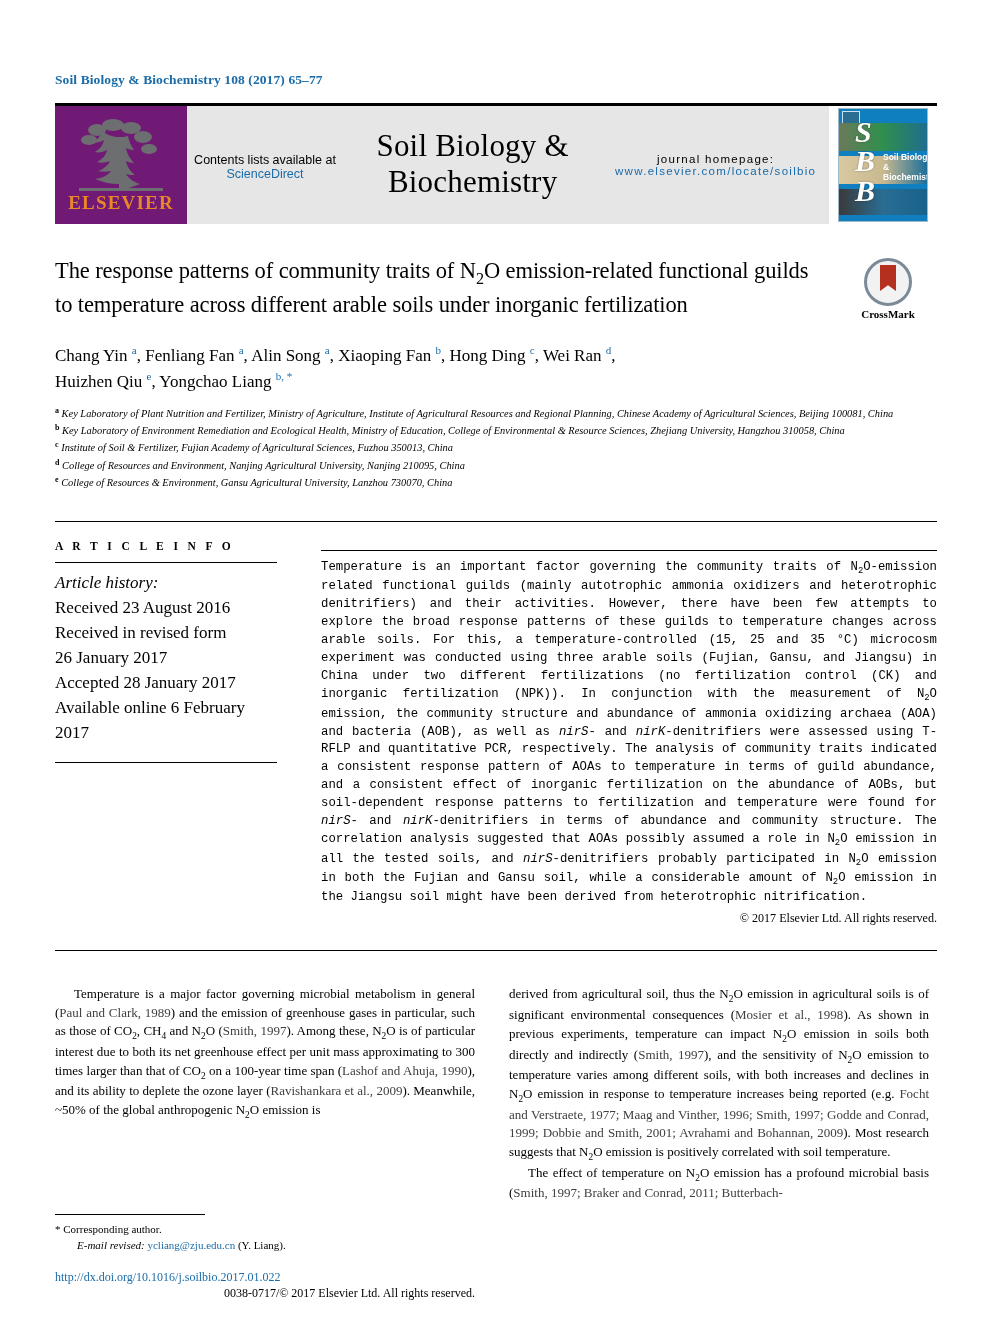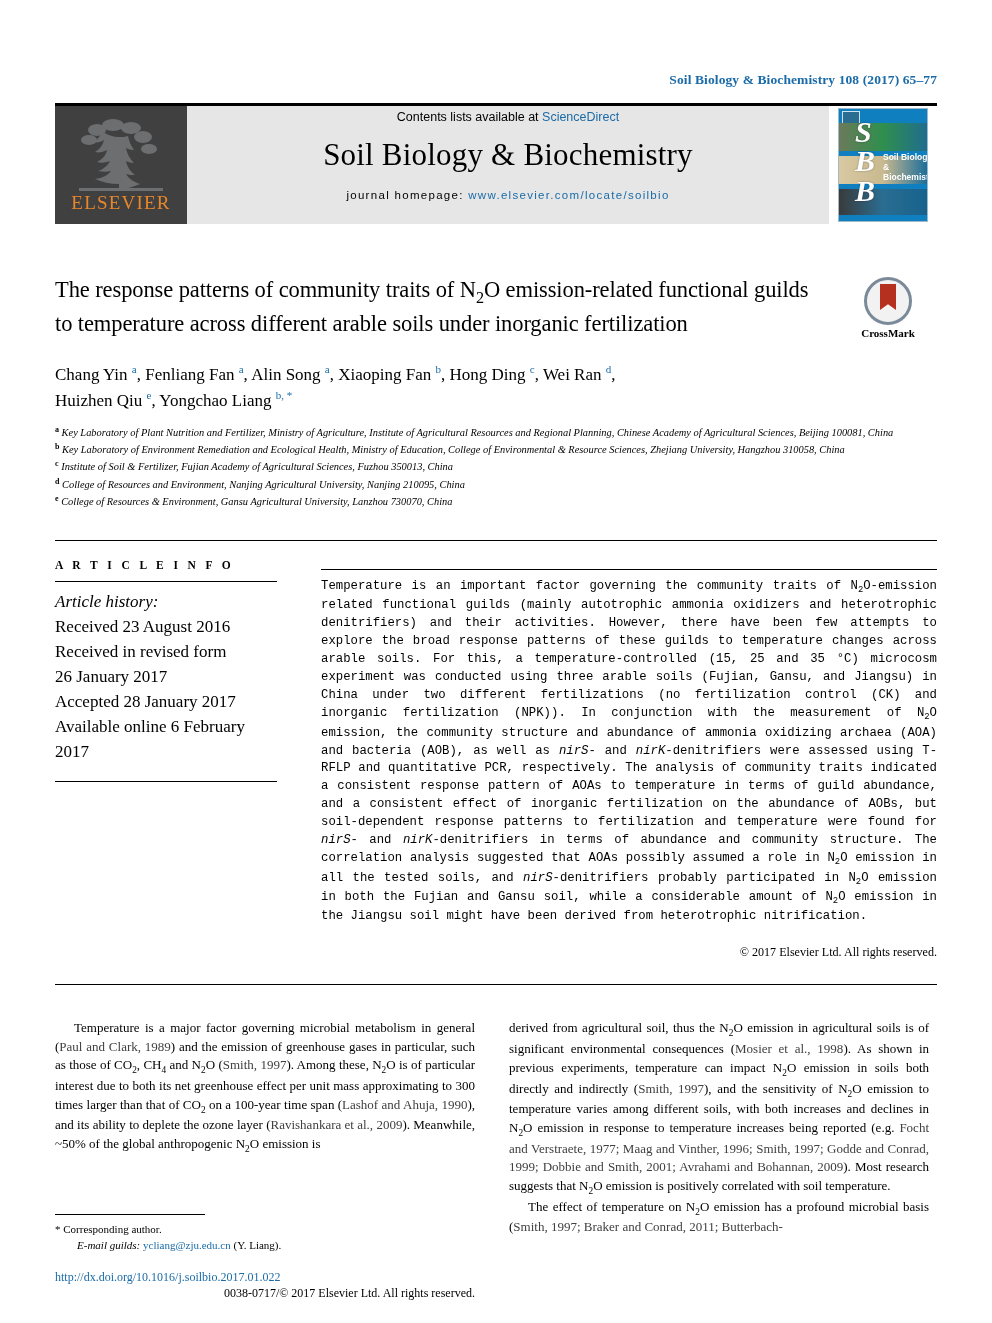--- a/index.html
+++ b/index.html
@@ -18,21 +18,21 @@
   .page {
     position: relative;
     width: 992px;
     height: 1323px;
     box-sizing: border-box;
     padding: 0 55px;
   }
 
   
   .running-head {
-    text-align: right;
+    text-align: left;
     color: #1a6ba8;
     font-family: "Liberation Serif", serif;
     font-weight: bold;
     font-size: 13.5px;
     padding-top: 72px;
     letter-spacing: 0.1px;
   }
 
   
   .masthead {
@@ -42,36 +42,37 @@
     align-items: stretch;
     height: 118px;
   }
   .masthead-left {
     width: 132px;
     flex: 0 0 132px;
     display: flex;
     flex-direction: column;
     align-items: center;
     justify-content: center;
-    background: #404040;
+    background: #701a75;
+    font-weight: bold;
   }
   .tree-svg { display:block; }
   .elsevier-word {
     color: #e8862a;
     font-family: "Liberation Serif", serif;
     font-size: 19px;
     letter-spacing: 1.2px;
     line-height: 1;
     margin-top: 1px;
   }
   .masthead-center {
     flex: 1 1 auto;
     background: #e6e6e6;
     display: flex;
-    flex-direction: column;
+    flex-direction: row;
     align-items: center;
     justify-content: flex-start;
     text-align: center;
   }
   .contents-line {
     font-family: "Liberation Sans", sans-serif;
     font-size: 12.5px;
     color: #000;
     margin-top: 4px;
   }
@@ -122,21 +123,21 @@
     font-size: 8.5px; font-weight: bold; line-height: 1.15;
   }
   .cover .els-mini {
     position: absolute; left: 3px; top: 2px;
     width: 16px; height: 12px; background: #2a6d92;
     border: 1px solid #cfe3ee;
   }
 
   
   .title-block {
-    margin-top: 51px;
+    margin-top: 32px;
     position: relative;
     padding-right: 120px;
   }
   .article-title {
     font-family: "Liberation Serif", serif;
     font-size: 22.5px;
     line-height: 1.33;
     font-weight: normal;
     margin: 0;
     letter-spacing: -0.1px;
@@ -213,21 +214,21 @@
   .kw-block { margin-top: 8px; }
   .abstract-body {
     font-family: Liberation Mono, monospace;
     font-size: 12.3px;
     line-height: 1.46;
     text-align: justify;
   }
   .abstract-body .it { font-style: italic; }
   .copyright {
     text-align: right;
-    margin-top: 19px;
+    margin-top: 4px;
     font-family: "Liberation Serif", serif;
     font-size: 12.1px;
   }
 
   
   .body-rule { border-top: 1px solid #000; margin-top: 24px; }
   .two-col {
     margin-top: 34px;
     display: flex;
     gap: 34px;
@@ -400,21 +401,21 @@
     </div>
   </div>
 
   <div class="footnote-area">
     <div class="fn-rule"></div>
     <div class="footnote">
       <span class="star">*</span>
       <span>Corresponding author.</span>
     </div>
     <div class="footnote" style="padding-left:22px;text-indent:0">
-      <span class="it">E-mail guilds:</span>
+      <span class="it">E-mail revised:</span>
       <a href="#">ycliang@zju.edu.cn</a>
       <span>(Y. Liang).</span>
     </div>
     <div class="doi-block">
       <a class="doi-link" href="#">http://dx.doi.org/10.1016/j.soilbio.2017.01.022</a>
       <div class="issn-line">0038-0717/© 2017 Elsevier Ltd. All rights reserved.</div>
     </div>
   </div>
 
 </div>

